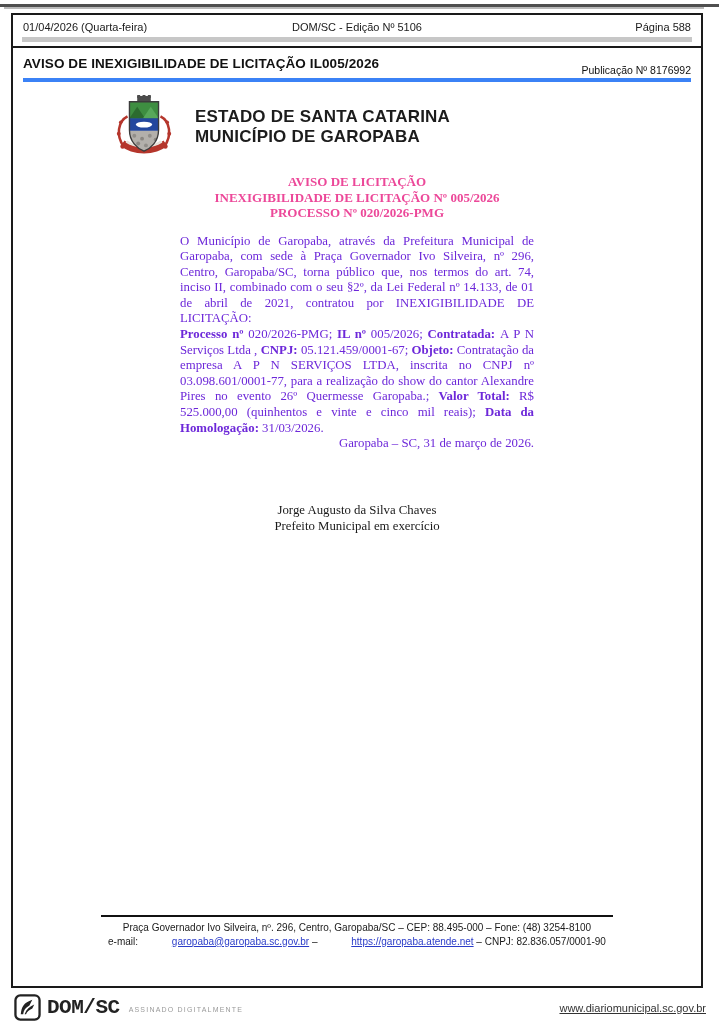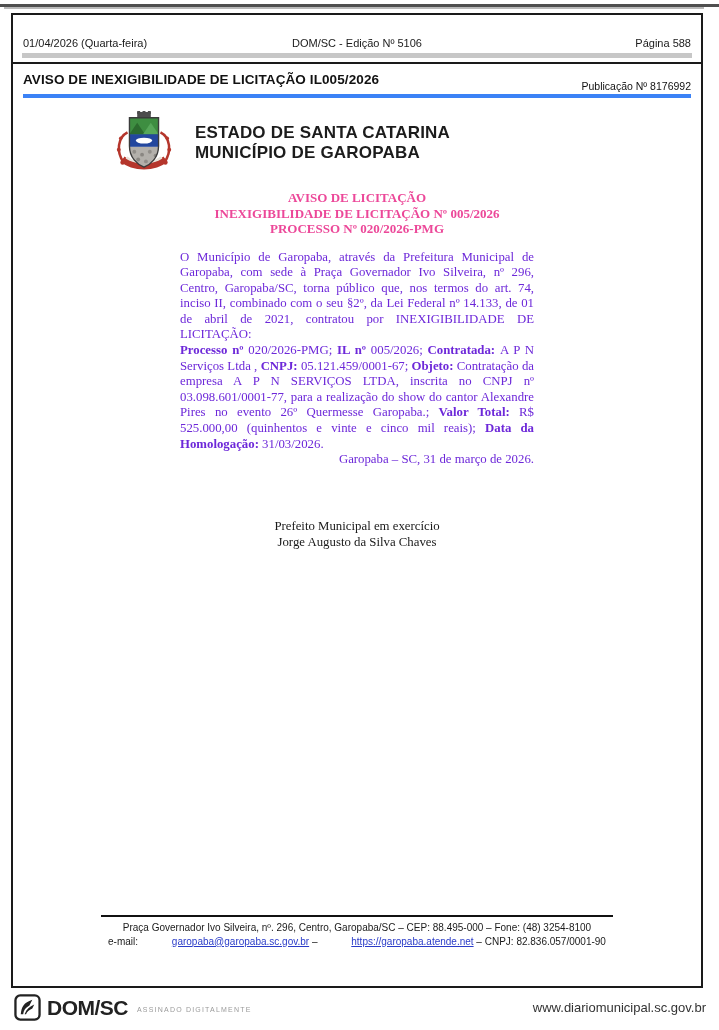--- a/index.html
+++ b/index.html
@@ -7,21 +7,21 @@
     width:719px;height:1030px;position:relative;background:#ffffff;
     font-family:"Liberation Sans",sans-serif;color:#111;overflow:hidden;
   }
   .top-artifact{position:absolute;left:0;top:4px;width:719px;height:3px;background:#4f4f4f;}
   .top-artifact-blur{position:absolute;left:4px;top:7px;width:700px;height:2px;background:#b9b9b9;}
 
   .page{
     position:absolute;left:11px;top:13px;width:692px;height:975px;
     border:2px solid #1a1a1a;box-sizing:border-box;background:#fff;
   }
-  .page-header{display:flex;align-items:baseline;padding:22px 10px 2px;font-size:11px;color:#1a1a1a;}
+  .page-header{display:flex;align-items:baseline;padding:6px 10px 2px;font-size:11px;color:#1a1a1a;}
   .h-left{flex:1;text-align:left;}
   .h-center{flex:1.3;text-align:center;}
   .h-right{flex:1;text-align:right;}
   .header-bar{height:5px;background:#c7c7c7;margin:2px 9px 0;}
   .header-sep{border-bottom:2px solid #1a1a1a;margin-top:4px;}
 
   .title-row{display:flex;justify-content:space-between;align-items:flex-end;margin:0 10px;border-bottom:4px solid #3b82f6;}
   .article-title{font-weight:bold;font-size:13.5px;padding:8px 0 7px;letter-spacing:0.1px;}
   .publication{font-size:10.5px;padding-bottom:2px;white-space:nowrap;}
 
@@ -44,23 +44,23 @@
     font-size:12.8px;line-height:16px;color:#191919;
   }
 
   .page-footer{position:absolute;left:0;right:0;bottom:38px;text-align:center;font-size:10px;line-height:13.5px;color:#1a1a1a;}
   .footer-rule{width:512px;margin:0 auto 4px;border-top:2px solid #111;}
   .footer-link{text-decoration:underline;cursor:pointer;margin-left:31px;}
 
   .bottom-bar{position:absolute;left:14px;right:13px;top:994px;display:flex;align-items:center;justify-content:space-between;}
   .brand{display:flex;align-items:center;}
   .brand-logo{width:27px;height:27px;}
-  .brand-name{font-size:21px;font-weight:bold;color:#222;margin-left:6px;letter-spacing:-0.5px;}
+  .brand-name{font-size:21px;font-weight:bold;color:#222;margin-left:6px;letter-spacing:-0.5px;font-family:Liberation Mono, monospace;}
   .signed-label{font-size:7px;color:#9a9a9a;letter-spacing:1.2px;margin-left:9px;margin-top:4px;}
-  .site-url{font-size:13px;color:#333;}
+  .site-url{font-size:11px;color:#333;text-decoration:underline;}
 </style>
 </head>
 <body>
 
 <div class="top-artifact"></div>
 <div class="top-artifact-blur"></div>
 
 <div class="page">
 
   <div class="page-header">
@@ -129,22 +129,22 @@
     <div>PROCESSO Nº 020/2026-PMG</div>
   </div>
 
   <div class="doc-body">
     <p>O Município de Garopaba, através da Prefeitura Municipal de Garopaba, com sede à Praça Governador Ivo Silveira, nº 296, Centro, Garopaba/SC, torna público que, nos termos do art. 74, inciso II, combinado com o seu §2º, da Lei Federal nº 14.133, de 01 de abril de 2021, contratou por INEXIGIBILIDADE DE LICITAÇÃO:</p>
     <p><b>Processo nº </b><span>020/2026-PMG; </span><b>IL nº </b><span>005/2026; </span><b>Contratada: </b><span>A P N Serviços Ltda , </span><b>CNPJ: </b><span>05.121.459/0001-67; </span><b>Objeto: </b><span>Contratação da empresa A P N SERVIÇOS LTDA, inscrita no CNPJ nº 03.098.601/0001-77, para a realização do show do cantor Alexandre Pires no evento 26º Quermesse Garopaba.; </span><b>Valor Total: </b><span>R$ 525.000,00 (quinhentos e vinte e cinco mil reais); </span><b>Data da Homologação: </b><span>31/03/2026.</span></p>
     <p class="date-line">Garopaba – SC, 31 de março de 2026.</p>
   </div>
 
   <div class="signature">
+    <div>Jorge Augusto da Silva Chaves</div>
     <div>Prefeito Municipal em exercício</div>
-    <div>Jorge Augusto da Silva Chaves</div>
   </div>
 
   <div class="page-footer">
     <div class="footer-rule"></div>
     <div>Praça Governador Ivo Silveira, nº. 296, Centro, Garopaba/SC – CEP: 88.495-000 – Fone: (48) 3254-8100</div>
     <div>
       <span>e-mail: </span><span class="footer-link" style="color: rgb(42, 59, 200);">garopaba@garopaba.sc.gov.br</span><span> – </span><span class="footer-link" style="color: rgb(42, 59, 200);">https://garopaba.atende.net</span><span> – CNPJ: 82.836.057/0001-90</span>
     </div>
   </div>
 

